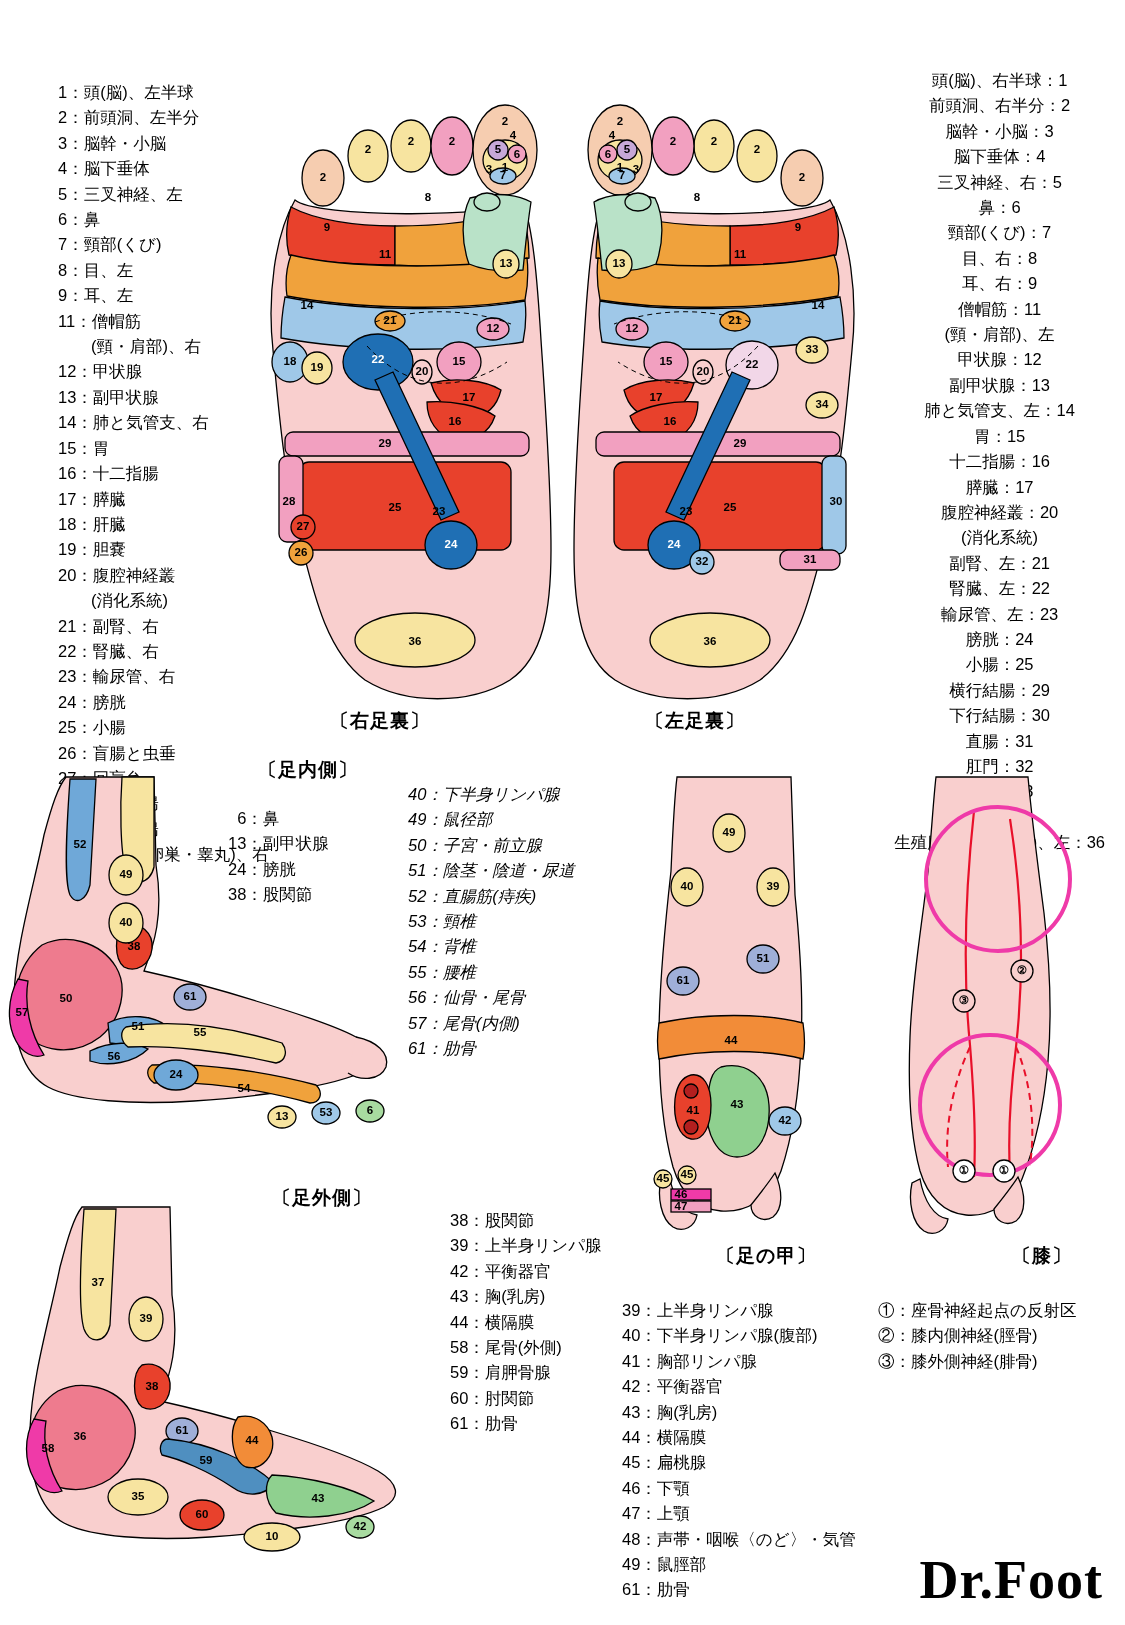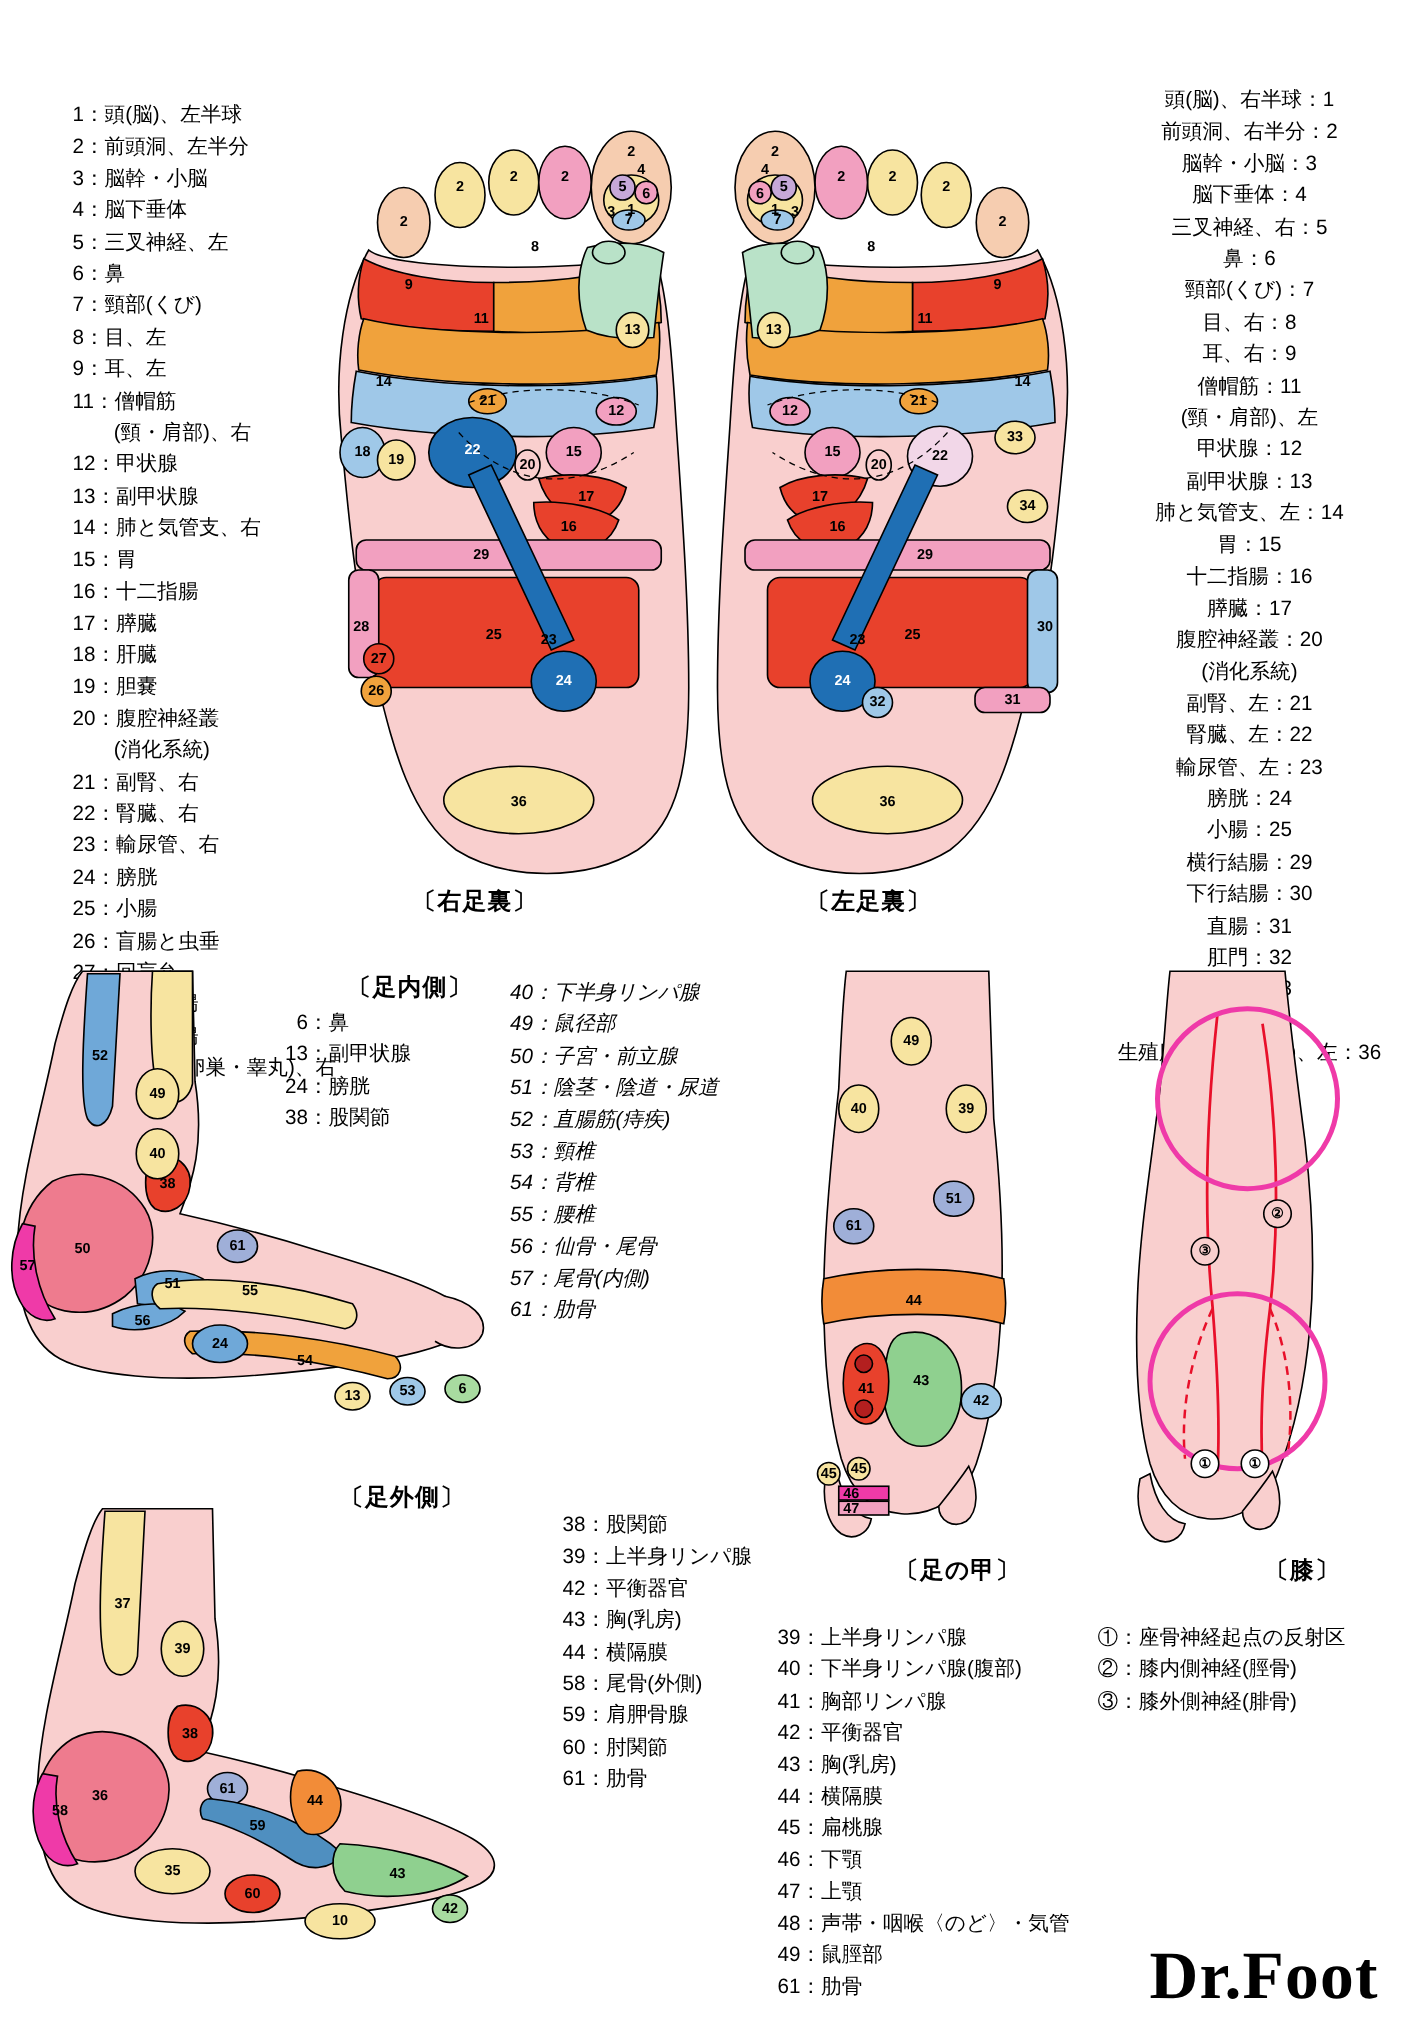--- a/index.html
+++ b/index.html
@@ -278,21 +278,21 @@
       <text class="num" x="557" y="300">33</text>
       <text class="num" x="567" y="355">34</text>
       <text class="num" x="455" y="592">36</text>
     </g>
   </svg>
   </div>
 
   <div class="caption" style="left:330px; top:708px;">〔右足裏〕</div>
   <div class="caption" style="left:645px; top:708px;">〔左足裏〕</div>
 
-  <div class="sec-title" style="left:258px; top:777px;margin-left:20px;">〔足内側〕</div>
+  <div class="sec-title" style="left:258px; top:757px;">〔足内側〕</div>
 
   <div class="instep" style="position:absolute; left:4px; top:775px;">
   <svg width="400" height="390" viewBox="0 0 400 390" xmlns="http://www.w3.org/2000/svg">
     <g stroke="#000" stroke-width="1.3">
 
       <path d="M62 2 L150 2 L152 90 C160 140 150 170 140 196 C176 204 214 214 252 226 C292 238 330 250 352 262 C370 272 376 286 360 296 C330 312 250 322 190 326 C130 330 70 326 44 312 C18 298 8 262 10 220 C12 170 30 110 40 60 C48 30 54 12 62 2Z" fill="#f9cfce"></path>
 
       <path d="M66 4 L92 4 L86 110 C82 126 72 130 66 120 C60 106 62 60 66 4Z" fill="#6fa8d8"></path>
 
       <path d="M118 2 L150 2 L150 92 C146 110 128 112 122 96 C116 76 116 30 118 2Z" fill="#f7e4a0"></path>

